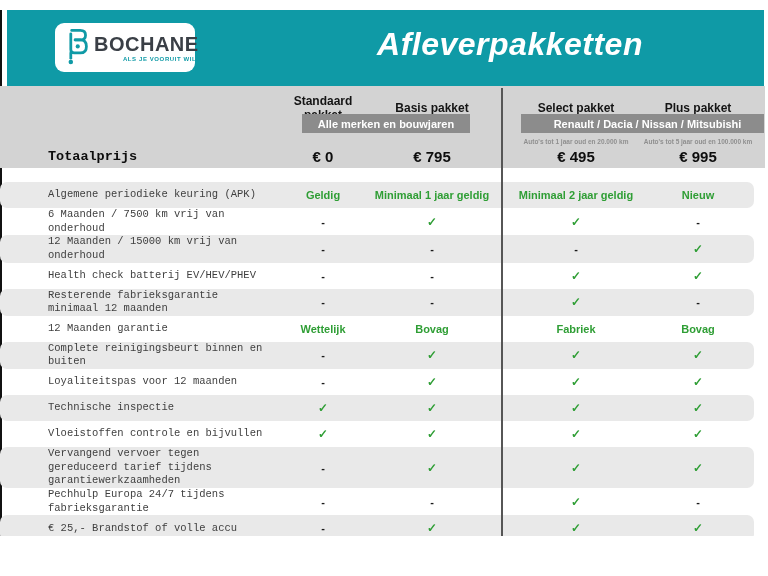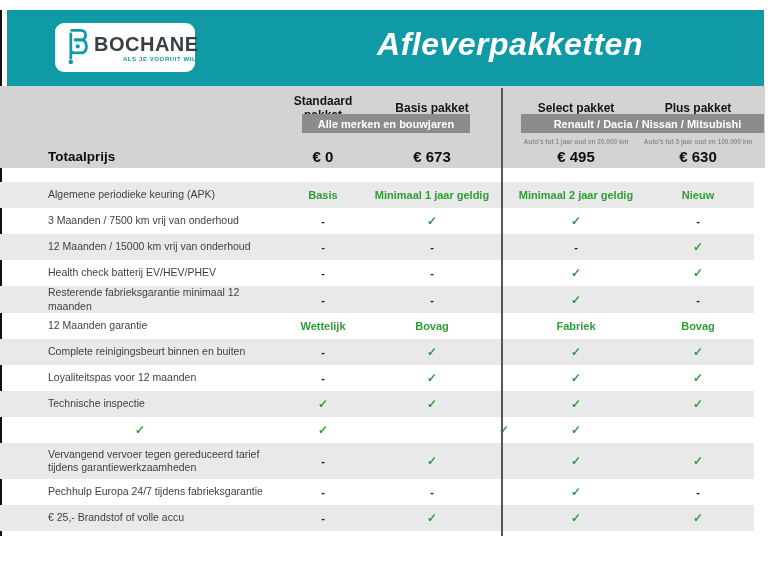--- a/index.html
+++ b/index.html
@@ -24,42 +24,42 @@
     padding:0 8px; box-sizing:border-box;
   }
   .logo-icon { flex:0 0 auto; margin-right:5px; }
   .logo-textcol { display:flex; flex-direction:column; align-items:flex-end; }
   .logo-name { color:#3a3f46; font-weight:bold; font-size:20px; letter-spacing:0.5px; line-height:1; }
   .logo-tagline { color:#0f9aa6; font-weight:bold; font-size:6px; letter-spacing:0.6px; margin-top:2px; white-space:nowrap; }
 
   
   .grid { display:grid; grid-template-columns:280px 86px 132px 12px 132px 112px; align-items:center; }
   .cell { text-align:center; }
-  .cell.label { text-align:left; padding-left:48px; box-sizing:border-box; }
+  .cell.label { text-align:left; padding-left:48px; box-sizing:border-box;font-family:Liberation Mono, monospace; }
 
   
   .band { position:absolute; top:86px; left:0; width:765px; height:82px; background:#d3d3d3; }
   .band .names { position:absolute; top:8px; left:0; width:754px; height:16px; }
   .pkg-name { font-weight:bold; font-size:12px; color:#141414; }
   .badge {
     position:absolute; height:19px; background:#8c8c8c; color:#ffffff;
     font-weight:bold; font-size:11px; display:flex; align-items:center; justify-content:center;
   }
   .badge1 { left:302px; top:28px; width:168px; }
   .badge2 { left:521px; top:28px; width:233px;padding-left:10px; }
   .band .notes { position:absolute; top:50px; left:0; width:754px; height:10px; }
   .pkg-note { color:#8f8f8f; font-weight:bold; font-size:6.5px; }
   .band .totalrow { position:absolute; top:60px; left:0; width:754px; height:20px; }
   .total-label { font-weight:bold; font-size:13.5px; color:#0d0d0d; }
   .price { font-weight:bold; font-size:15px; color:#0d0d0d; }
 
   
   .rows { position:absolute; top:182px; left:0; width:754px; }
   .row { width:754px; min-height:26px; }
-  .row.gray { background:#e9e9e9; }
+  .row.gray { background:#e9e9e9;border-radius:7px; }
   .row.tall { min-height:36px; }
   .feature-label { font-size:10.5px; color:#3f3f3f; line-height:1.3; padding-right:6px; }
   .v-check { color:#2f9e35; font-weight:bold; font-size:12px; }
   .v-dash  { color:#1a1a1a; font-weight:bold; font-size:11px; }
   .v-text  { color:#2f9e35; font-weight:bold; font-size:11px; }
 </style>
 </head>
 <body>
 
 <div class="page">
@@ -100,40 +100,40 @@
       <div class="cell label"></div>
       <div class="cell"></div>
       <div class="cell"></div>
       <div class="cell"></div>
       <div class="cell pkg-note">Auto's tot 1 jaar oud en 20.000 km</div>
       <div class="cell pkg-note">Auto's tot 5 jaar oud en 100.000 km</div>
     </div>
     <div class="grid totalrow">
       <div class="cell label total-label">Totaalprijs</div>
       <div class="cell price">€ 0</div>
-      <div class="cell price">€ 673</div>
+      <div class="cell price">€ 795</div>
       <div class="cell"></div>
       <div class="cell price">€ 495</div>
-      <div class="cell price">€ 630</div>
+      <div class="cell price">€ 995</div>
     </div>
   </div>
 
   <div class="rows">
 
     <div class="grid row gray">
       <div class="cell label feature-label">Algemene periodieke keuring (APK)</div>
-      <div class="cell v-text">Basis</div>
+      <div class="cell v-text">Geldig</div>
       <div class="cell v-text">Minimaal 1 jaar geldig</div>
       <div class="cell"></div>
       <div class="cell v-text">Minimaal 2 jaar geldig</div>
       <div class="cell v-text">Nieuw</div>
     </div>
 
     <div class="grid row">
-      <div class="cell label feature-label">3 Maanden / 7500 km vrij van onderhoud</div>
+      <div class="cell label feature-label">6 Maanden / 7500 km vrij van onderhoud</div>
       <div class="cell v-dash">-</div>
       <div class="cell v-check">✓</div>
       <div class="cell"></div>
       <div class="cell v-check">✓</div>
       <div class="cell v-dash">-</div>
     </div>
 
     <div class="grid row gray">
       <div class="cell label feature-label">12 Maanden / 15000 km vrij van onderhoud</div>
       <div class="cell v-dash">-</div>
@@ -191,20 +191,21 @@
     <div class="grid row gray">
       <div class="cell label feature-label">Technische inspectie</div>
       <div class="cell v-check">✓</div>
       <div class="cell v-check">✓</div>
       <div class="cell"></div>
       <div class="cell v-check">✓</div>
       <div class="cell v-check">✓</div>
     </div>
 
     <div class="grid row">
+      <div class="cell label feature-label">Vloeistoffen controle en bijvullen</div>
       <div class="cell v-check">✓</div>
       <div class="cell v-check">✓</div>
       <div class="cell"></div>
       <div class="cell v-check">✓</div>
       <div class="cell v-check">✓</div>
     </div>
 
     <div class="grid row gray tall">
       <div class="cell label feature-label">Vervangend vervoer tegen gereduceerd tarief tijdens garantiewerkzaamheden</div>
       <div class="cell v-dash">-</div>

